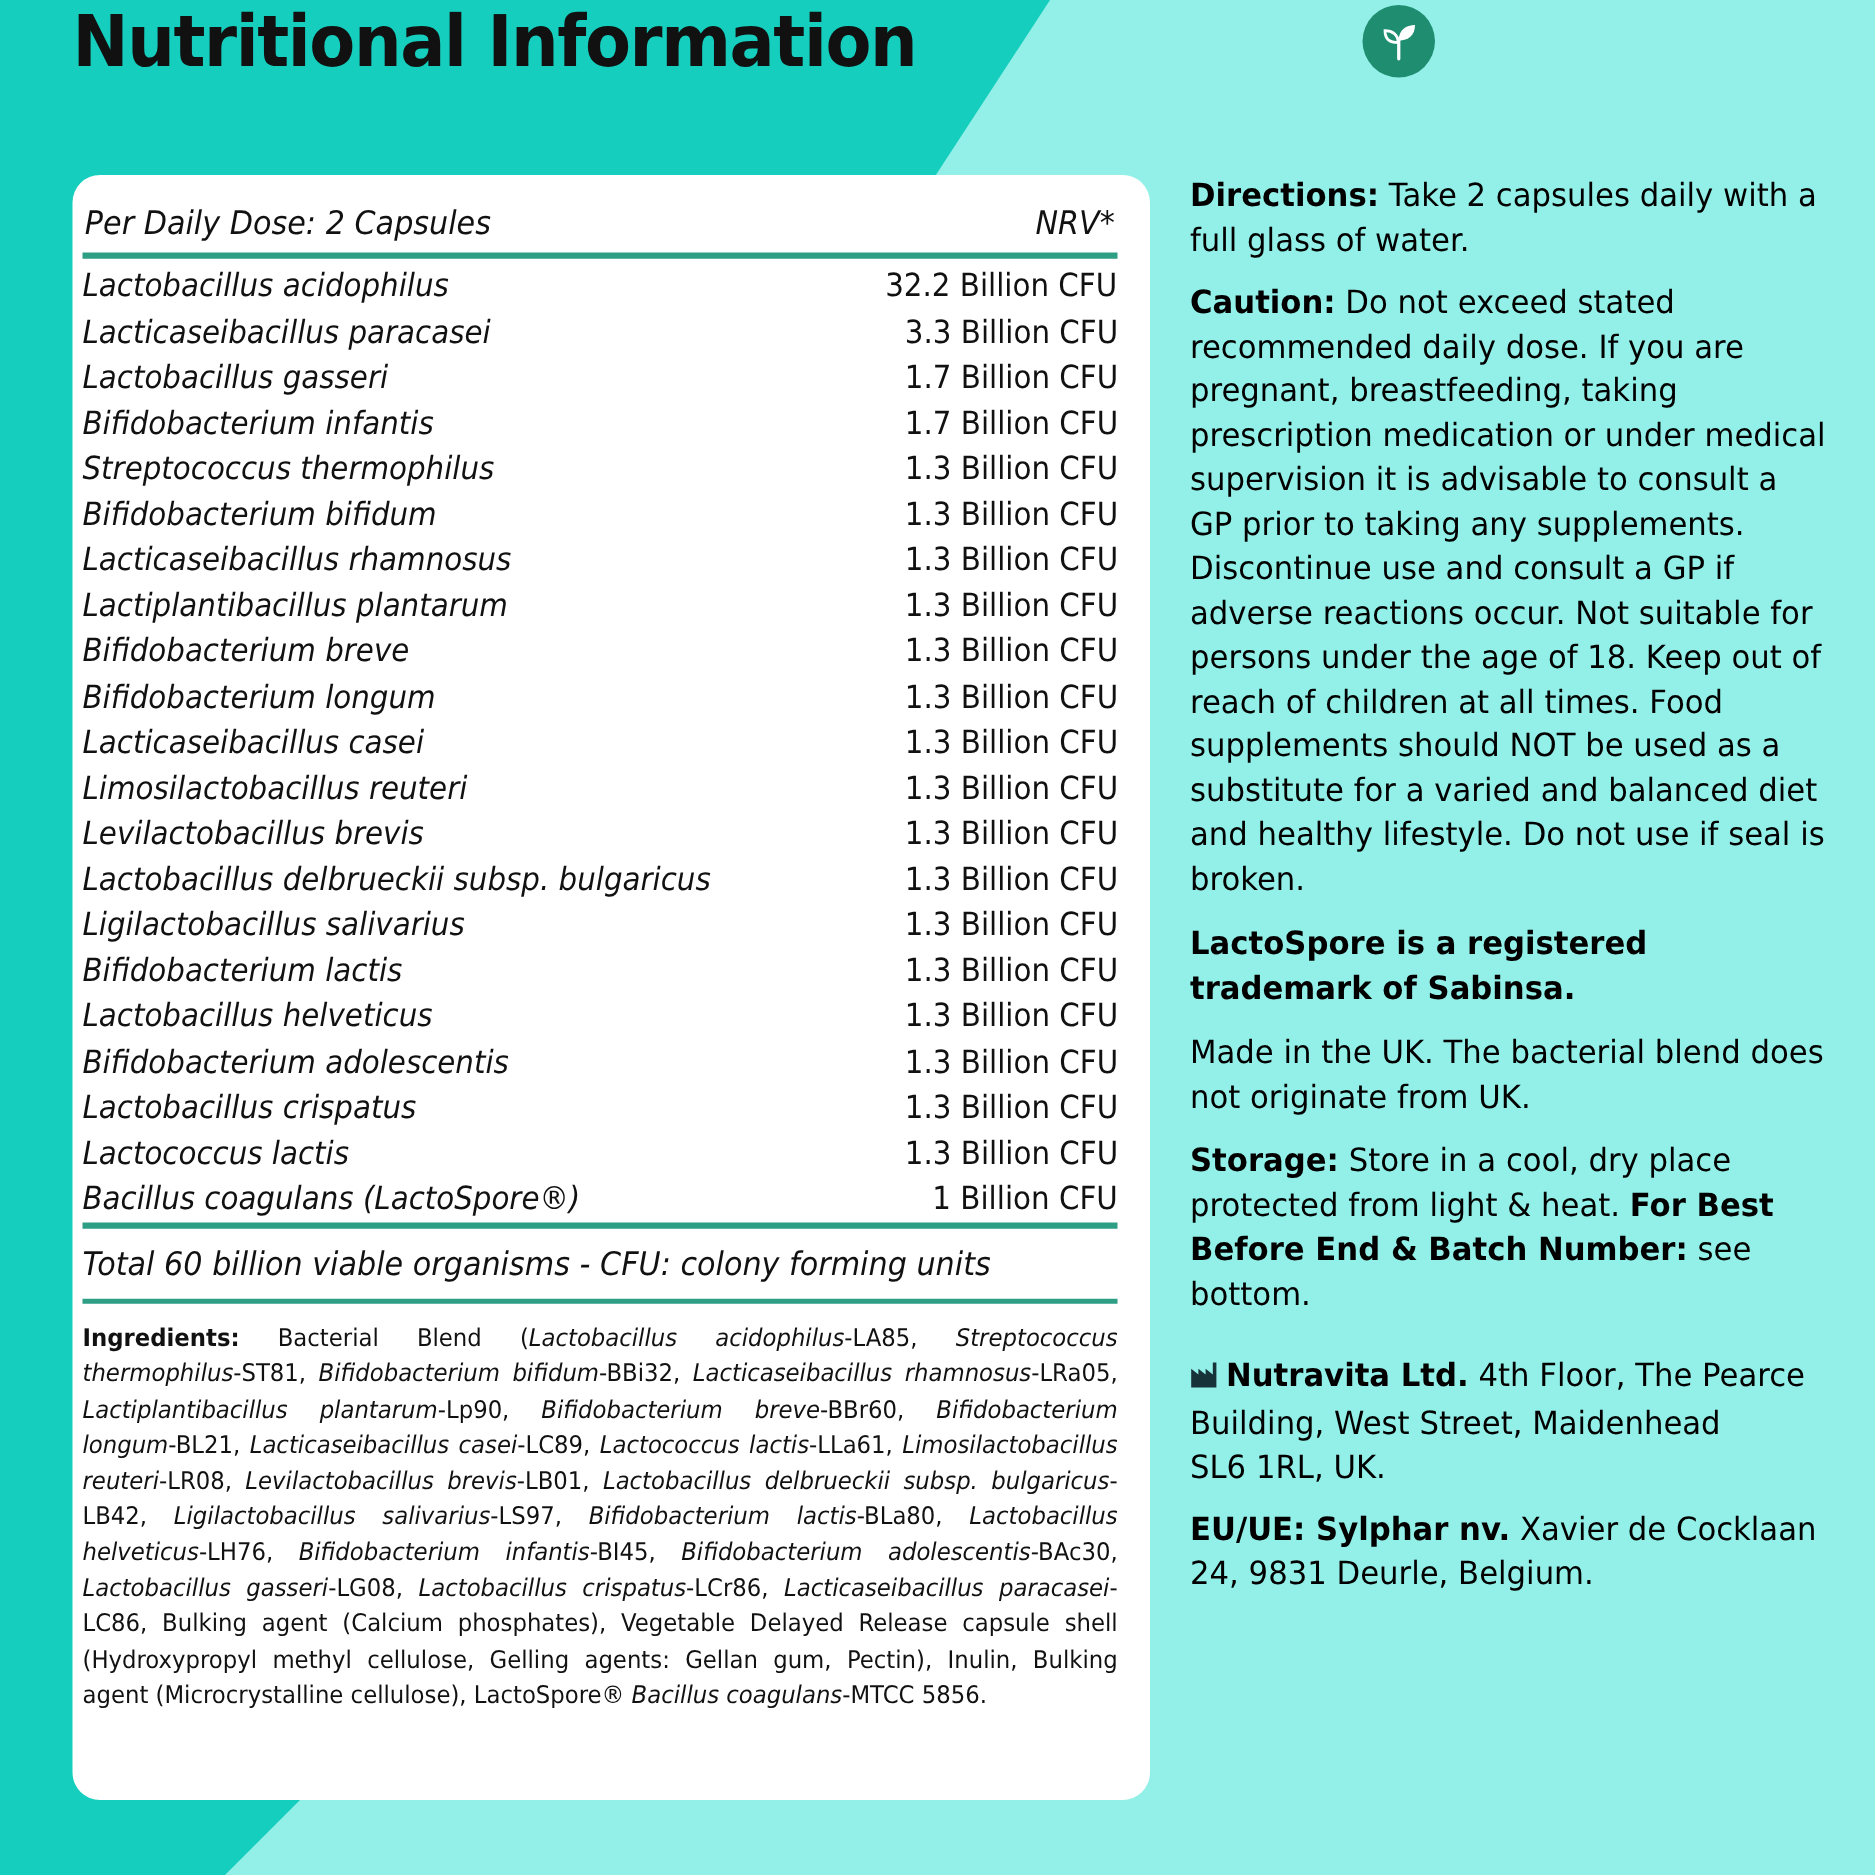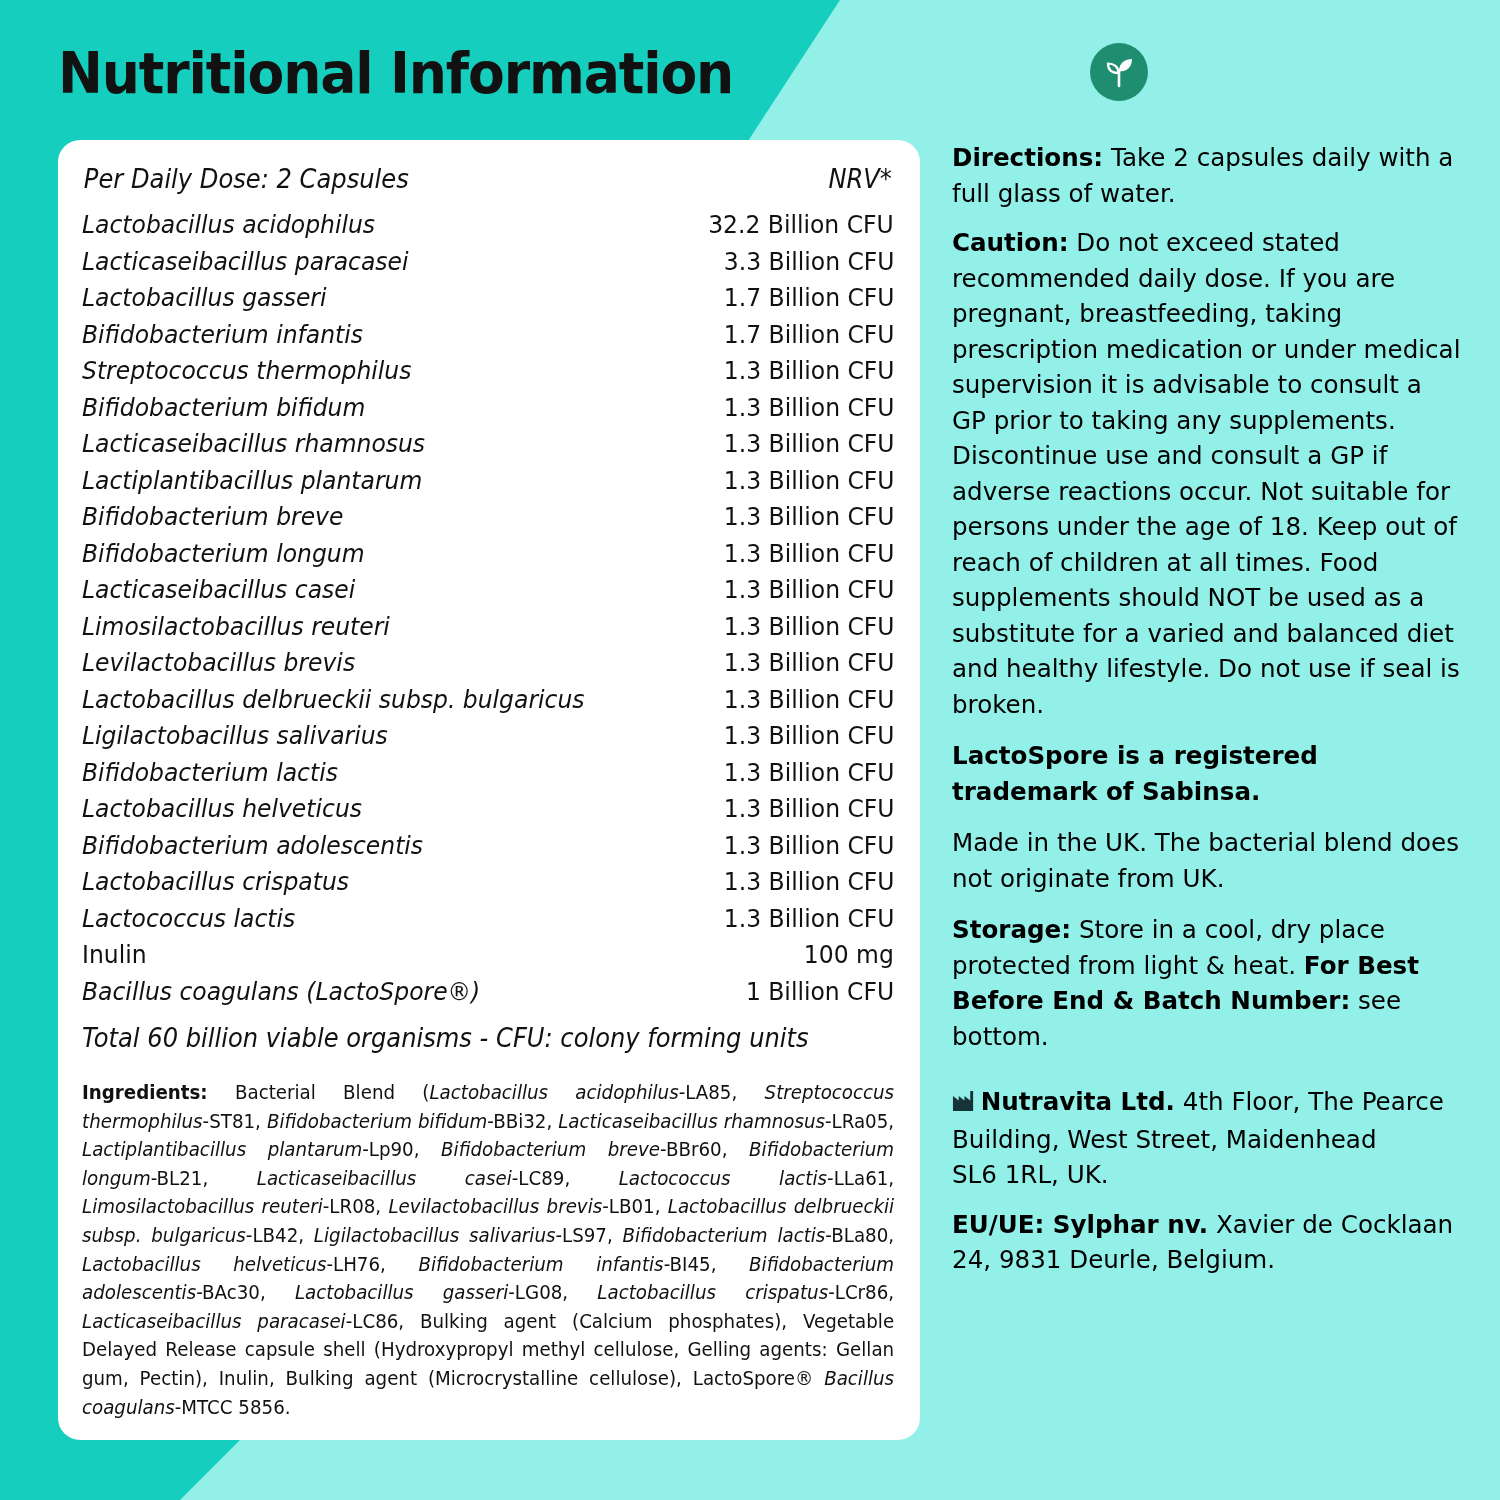--- a/index.html
+++ b/index.html
@@ -43,21 +43,21 @@
   }
 
   
   .header {
     position: absolute;
     top: 0; left: 0;
     width: 1204px;
     height: 140px;
     z-index: 5;
     display: flex;
-    align-items: center;
+    align-items: flex-start;
     justify-content: space-between;
     padding: 0 56px 0 58px;
   }
   .page-title {
     font-family: "DejaVu Sans", sans-serif;
     font-size: 57px;
     font-weight: 700;
     letter-spacing: -1.2px;
     color: #111111;
     line-height: 1;
@@ -79,21 +79,21 @@
   
   .card {
     position: absolute;
     top: 140px;
     left: 58px;
     width: 862px;
     height: 1300px;
     background: #ffffff;
     border-radius: 22px;
     z-index: 6;
-    padding: 22px 26px 18px 24px;
+    padding: 22px 26px 18px 8px;
     display: flex;
     flex-direction: column;
   }
 
   .table-head {
     display: flex;
     justify-content: space-between;
     align-items: baseline;
     font-style: italic;
     font-size: 26px;
@@ -296,24 +296,20 @@
       </div>
       <div class="row">
         <span class="nm">Lactobacillus crispatus</span>
         <span class="val">1.3 Billion CFU</span>
       </div>
       <div class="row">
         <span class="nm">Lactococcus lactis</span>
         <span class="val">1.3 Billion CFU</span>
       </div>
       <div class="row">
-        <span class="nm upright">Inulin</span>
-        <span class="val">100 mg</span>
-      </div>
-      <div class="row">
         <span class="nm">Bacillus coagulans (LactoSpore®)</span>
         <span class="val">1 Billion CFU</span>
       </div>
     </div>
 
   <div class="rule-thick"></div>
   <div class="total-line">Total 60 billion viable organisms - CFU: colony forming units</div>
   <div class="rule-thin"></div>
 
   <div class="ingredients">

